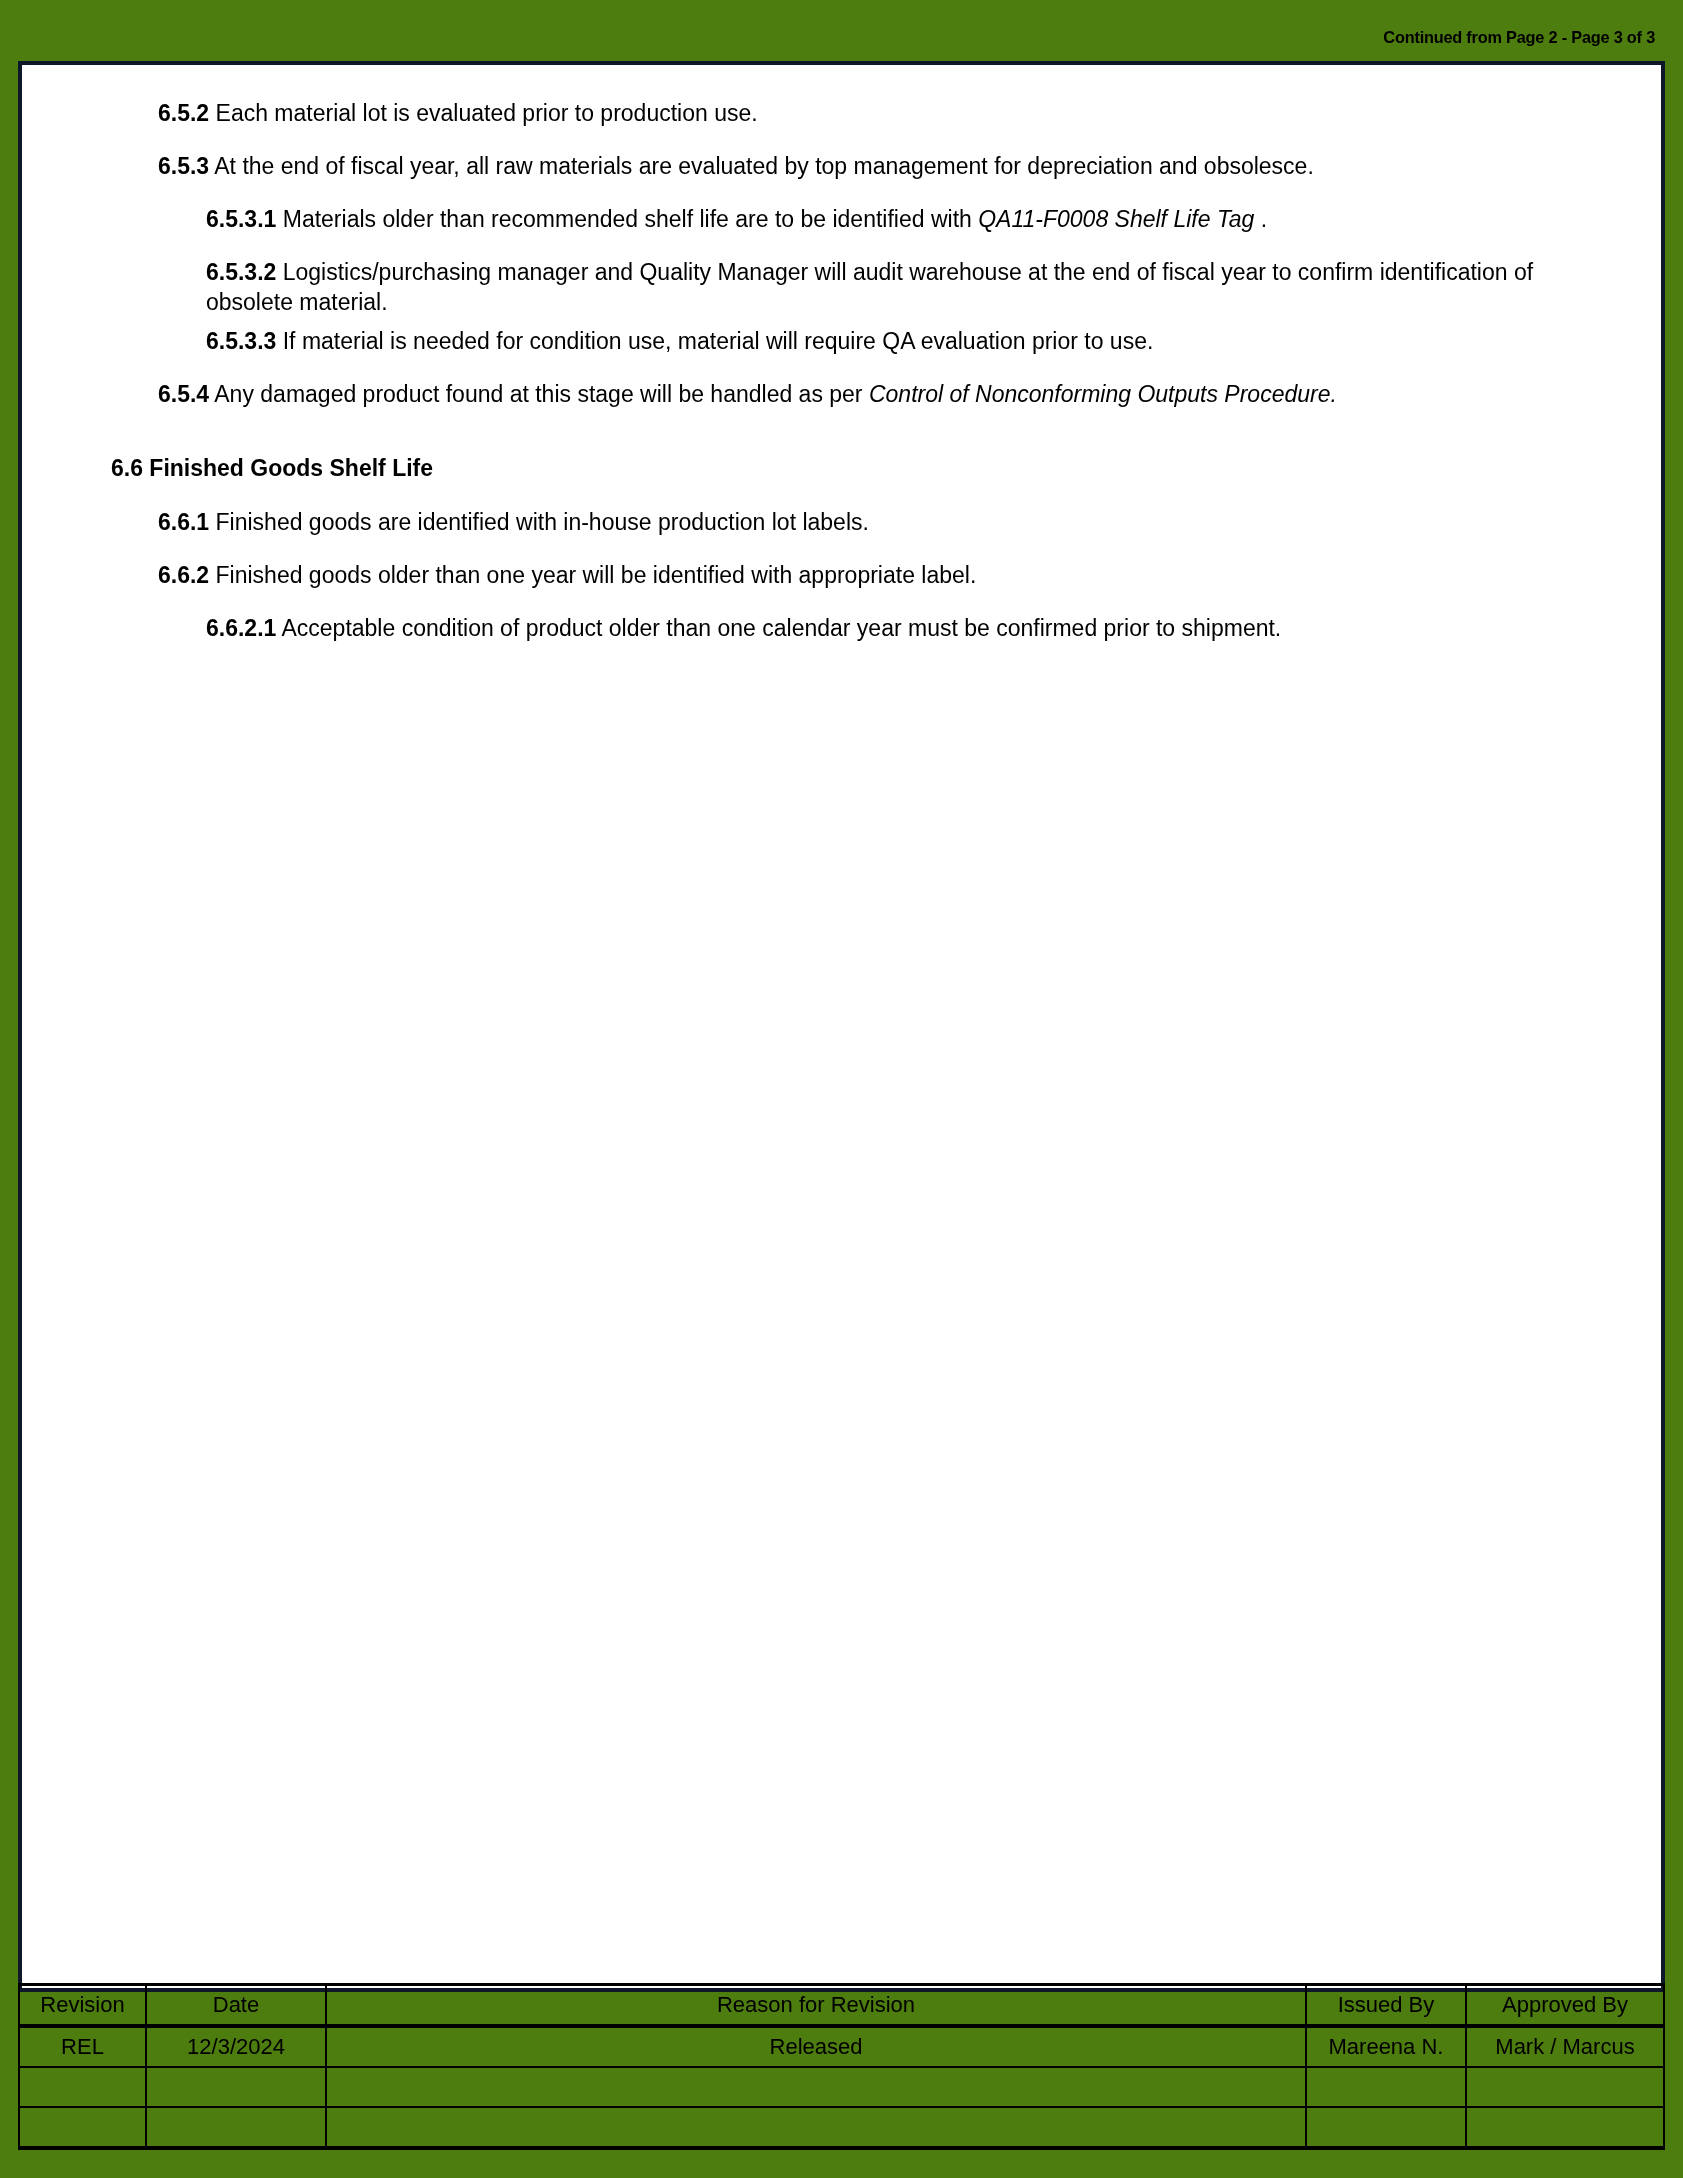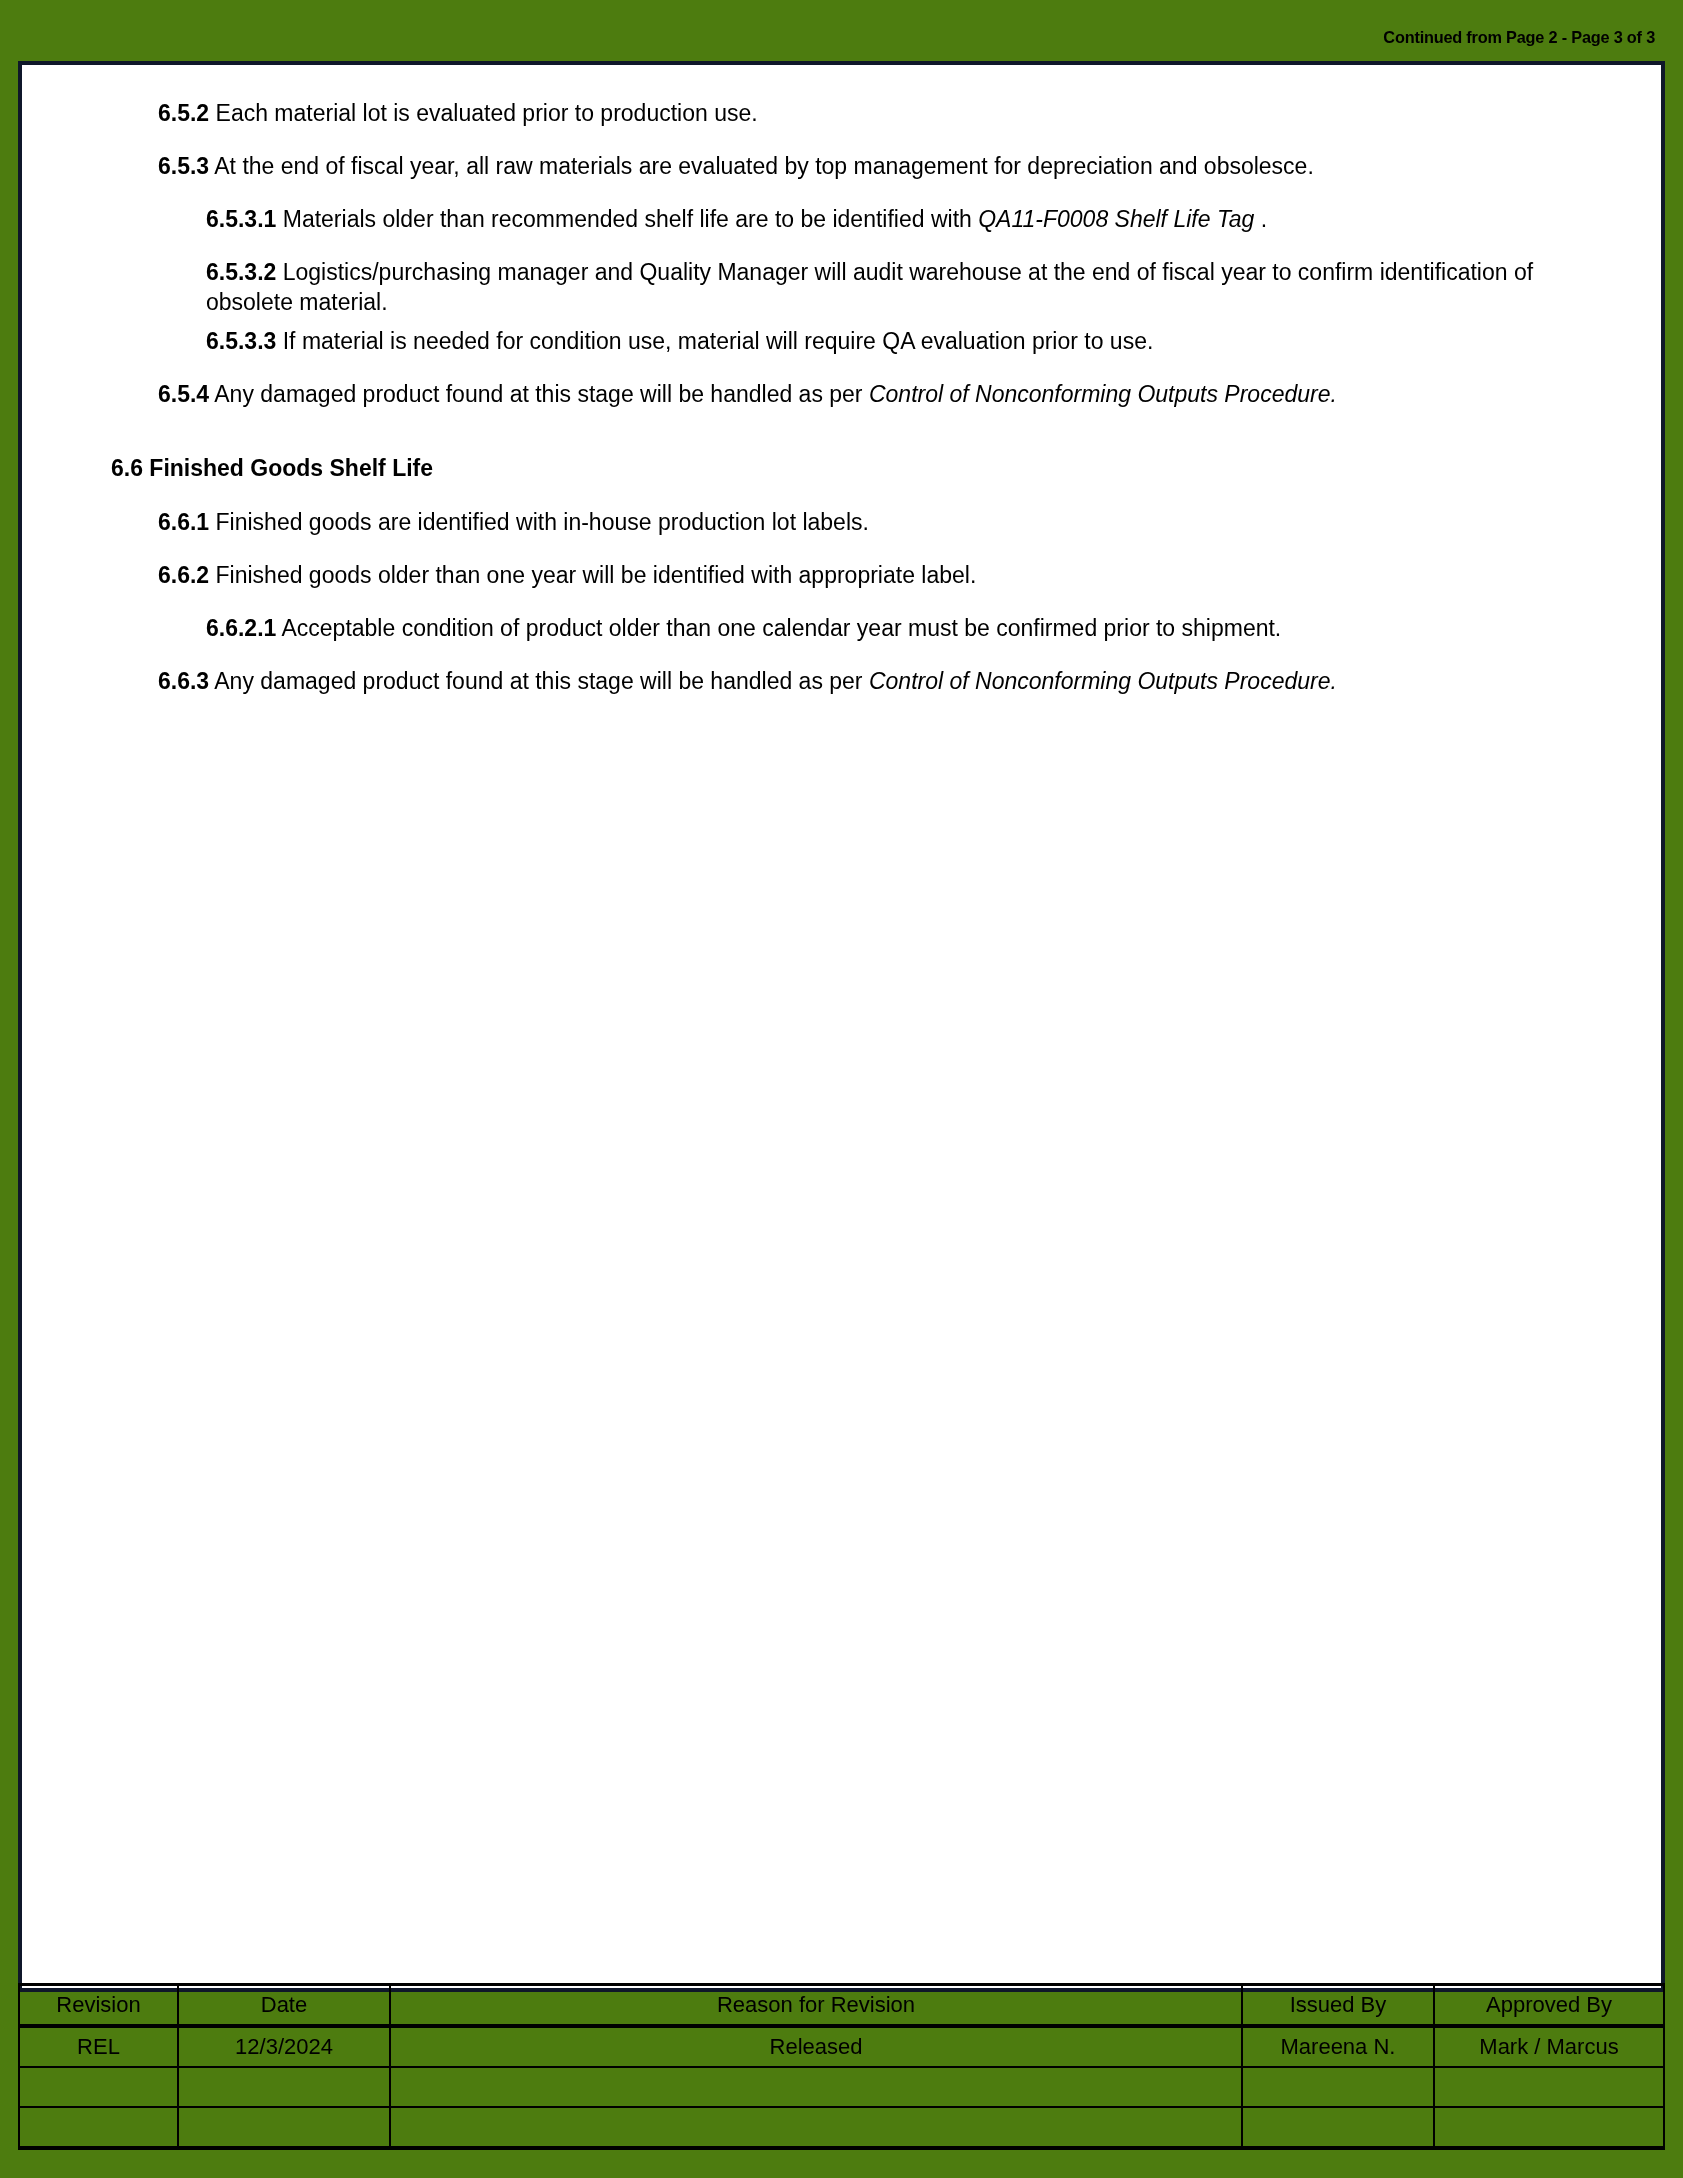--- a/index.html
+++ b/index.html
@@ -85,21 +85,21 @@
   table.rev {
     border-collapse: collapse;
     width: 100%;
     table-layout: fixed;
     font-size: 22px;
   }
   table.rev td {
     border: 2px solid #000000;
     text-align: center;
     height: 34px;
-    padding: 2px 20px;
+    padding: 2px 4px;
     white-space: nowrap;
     overflow: hidden;
   }
   table.rev tr.hdr td {
     border-bottom-width: 4px;
   }
   table.rev tr.first td { border-top-width: 3px; }
   table.rev tr.last td { border-bottom-width: 4px; }
 
   .c-rev { width: 117px; }
@@ -152,23 +152,20 @@
       </p>
 
       <p class="clause lvl-2">
         <span class="num">6.6.2</span><span> Finished goods older than one year will be identified with appropriate label.</span>
       </p>
 
       <p class="clause lvl-3">
         <span class="num">6.6.2.1</span><span> Acceptable condition of product older than one calendar year must be confirmed prior to shipment.</span>
       </p>
 
-      <p class="clause lvl-2">
-        <span class="num">6.6.3</span><span> Any damaged product found at this stage will be handled as per </span><i>Control of Nonconforming Outputs Procedure.</i>
-      </p>
 
     </div>
   </div>
 
   <div class="rev-table-wrap">
     <table class="rev">
       <tbody>
         <tr class="hdr first">
           <td class="c-rev">Revision</td>
           <td class="c-date">Date</td>

